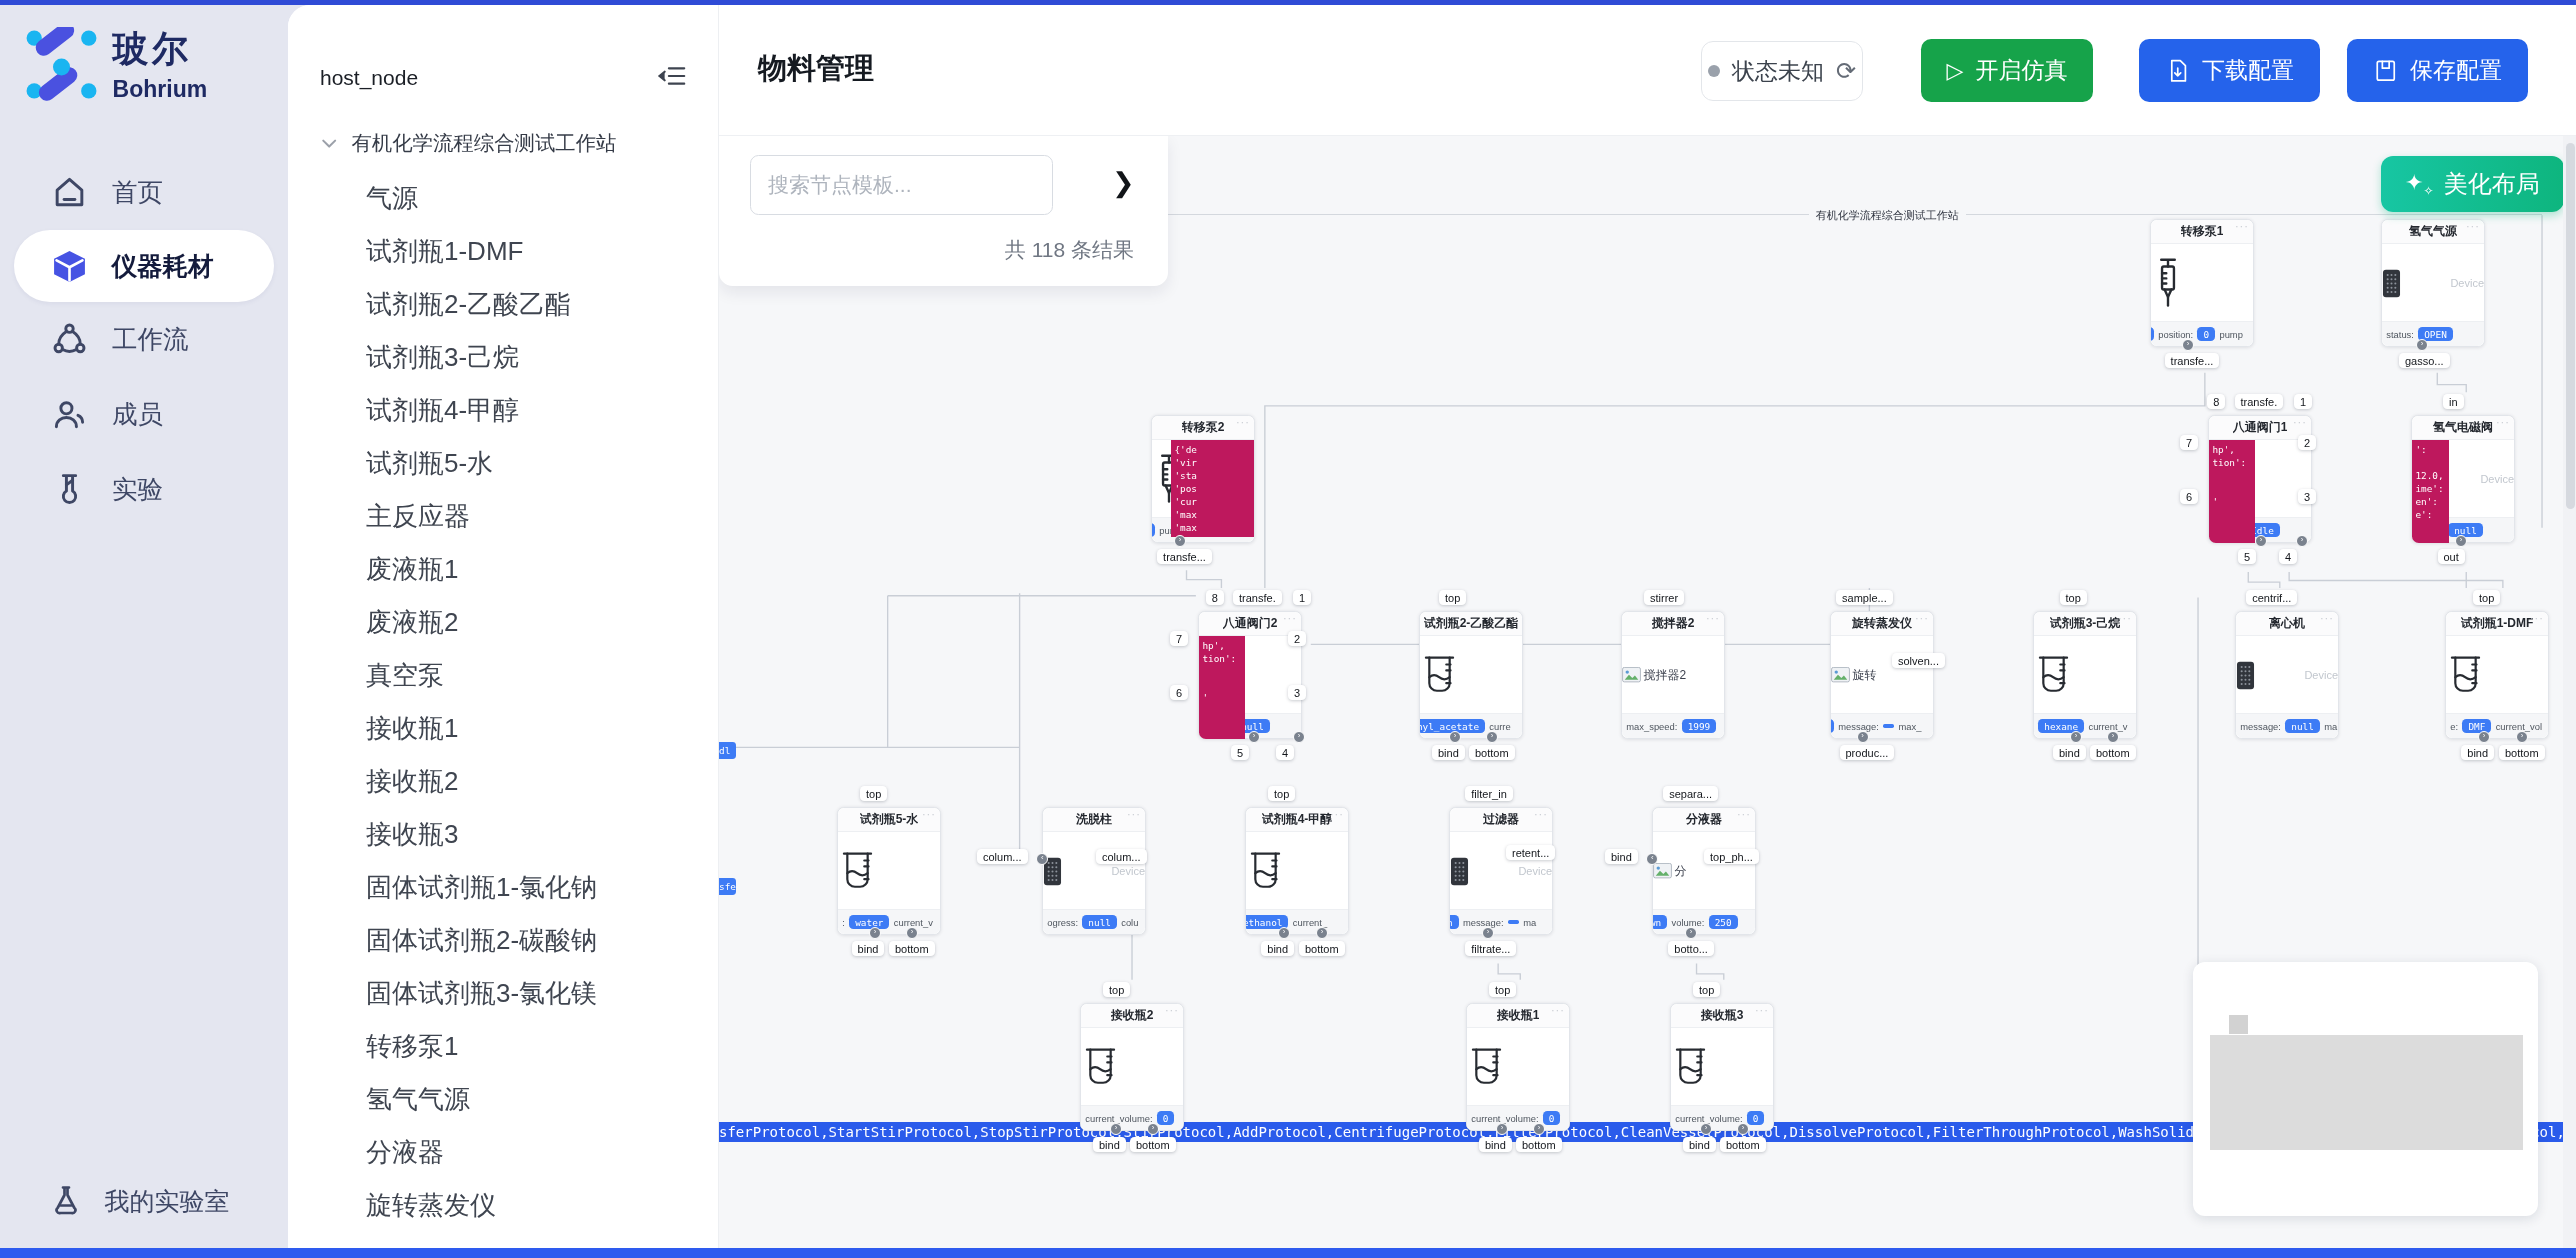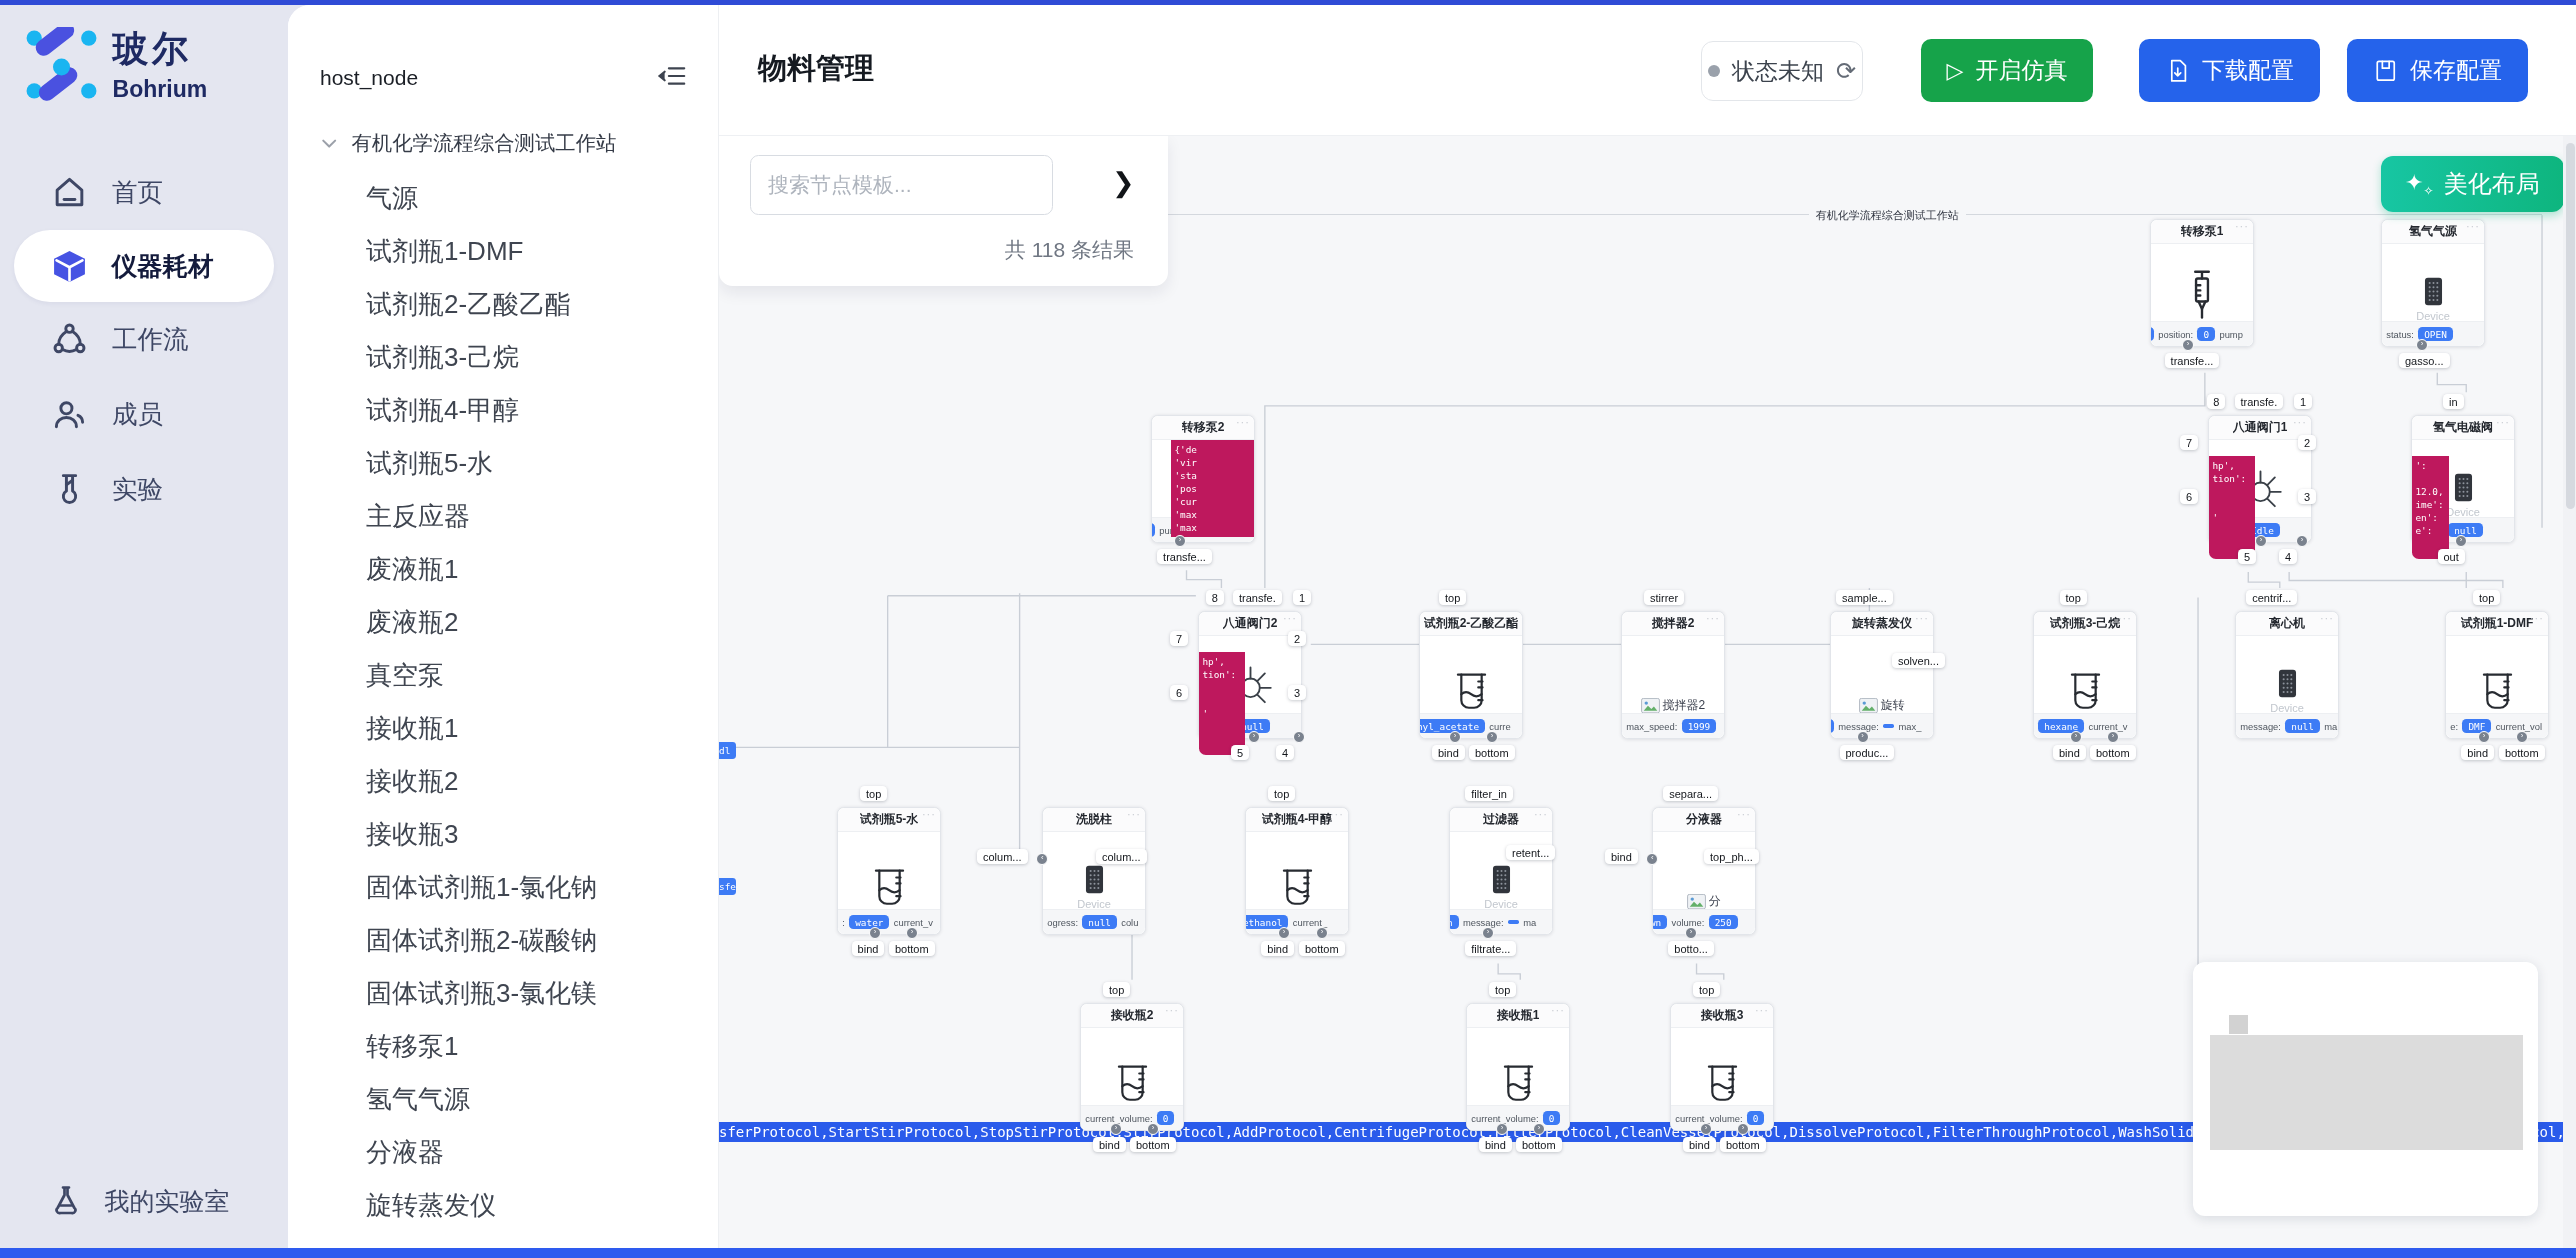--- a/index.html
+++ b/index.html
@@ -75,30 +75,30 @@
 
   
   #v-scrollbar { position:absolute; right:0; top:0; width:13.6px; height:1112px; background:#F1F2F5; z-index:8; }
   #v-scrollbar .thumb { position:absolute; left:2.6px; top:6.8px; width:8.5px; height:366px; border-radius:5.1px; background:#D6D9DF; }
 
   
   .node { position:absolute; width:104px; height:128px; background:#fff; border:0.9px solid #E2E5EA; border-radius:6.8px; box-shadow:0 0.9px 3.4px rgba(15,23,42,.10); z-index:3; cursor:grab; }
   .n-head { position:relative; height:24px; display:flex; align-items:center; justify-content:center; border-bottom:0.9px solid #EDEFF2; background:#FBFBFC; border-radius:6.8px 6.8px 0 0; }
   .n-title { font-size:12px; font-weight:bold; color:#23272E; white-space:nowrap; overflow:hidden; max-width:95px; }
   .n-dots { position:absolute; right:4.3px; top:0; font-size:11px; color:#C7CBD2; letter-spacing:0.9px; cursor:pointer; }
-  .n-body { height:78px; display:flex; flex-direction:column; align-items:center; justify-content:flex-end; gap:4.3px; overflow:hidden; }
+  .n-body { height:78px; display:flex; flex-direction:row; align-items:center; justify-content:space-between; gap:4.3px; overflow:hidden; }
   .n-body .dev-label { font-size:11px; color:#C2C7CE; }
   .n-body .img-label { font-size:12px; color:#3A3F4C; white-space:nowrap; }
   .img-row { display:flex; align-items:center; gap:2.6px; }
   .n-foot { position:absolute; left:0; bottom:0; width:102px; height:25px; background:#F5F6F8; border-top:0.9px solid #EDEFF2; border-radius:0 0 6.8px 6.8px; display:flex; align-items:center; gap:4.3px; padding:0 4.3px; font-size:9.4px; color:#4F565F; white-space:nowrap; overflow:hidden; }
   .vchip { background:#3D7BF5; color:#fff; font-family:"DejaVu Sans Mono","Liberation Mono",monospace; font-size:9.4px; padding:1.7px 6px; border-radius:4.3px; flex:0 0 auto; }
   .vchip.clipL { margin-left:-19px; }
   .vdash { width:11px; height:4.3px; background:#3D7BF5; border-radius:1.7px; flex:0 0 auto; }
   .overlay { position:absolute; background:#be185d; color:#fff; font-family:"DejaVu Sans Mono","Liberation Mono",monospace; font-size:9.4px; line-height:13px; padding:3.4px 3.4px; overflow:hidden; z-index:4; white-space:pre; }
-  .overlay.ovl { left:0; top:40px; height:103px; border-radius:0 0 0 6.8px; }
+  .overlay.ovl { left:0; top:24px; height:103px; border-radius:0 0 0 6.8px; }
   .overlay.ovr { right:0; top:24px; height:97px; }
   .pchip { position:absolute; background:#fff; border-radius:4.3px; padding:1.7px 6px; font-size:11px; color:#14171C; box-shadow:0 0.9px 3.4px rgba(15,23,42,.22); white-space:nowrap; z-index:5; cursor:crosshair; }
   .hdot { position:absolute; width:12px; height:12px; border-radius:50%; background:#7A828E; border:1.7px solid #fff; color:#fff; font-size:7.7px; line-height:8.5px; text-align:center; z-index:6; }
 </style>
 </head>
 <body>
 
 <div id="app">
   <div class="strip-top"></div>
   <div class="strip-bottom"></div>

